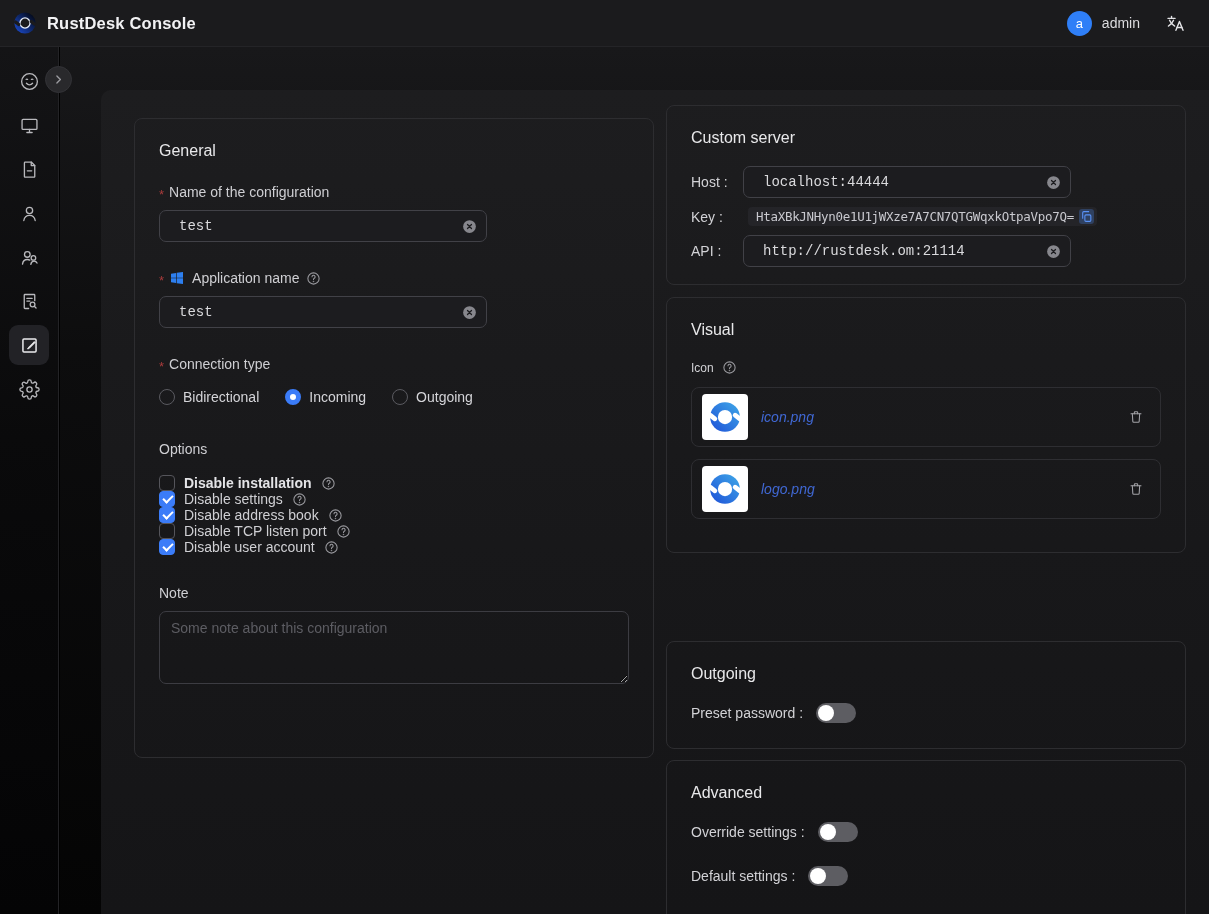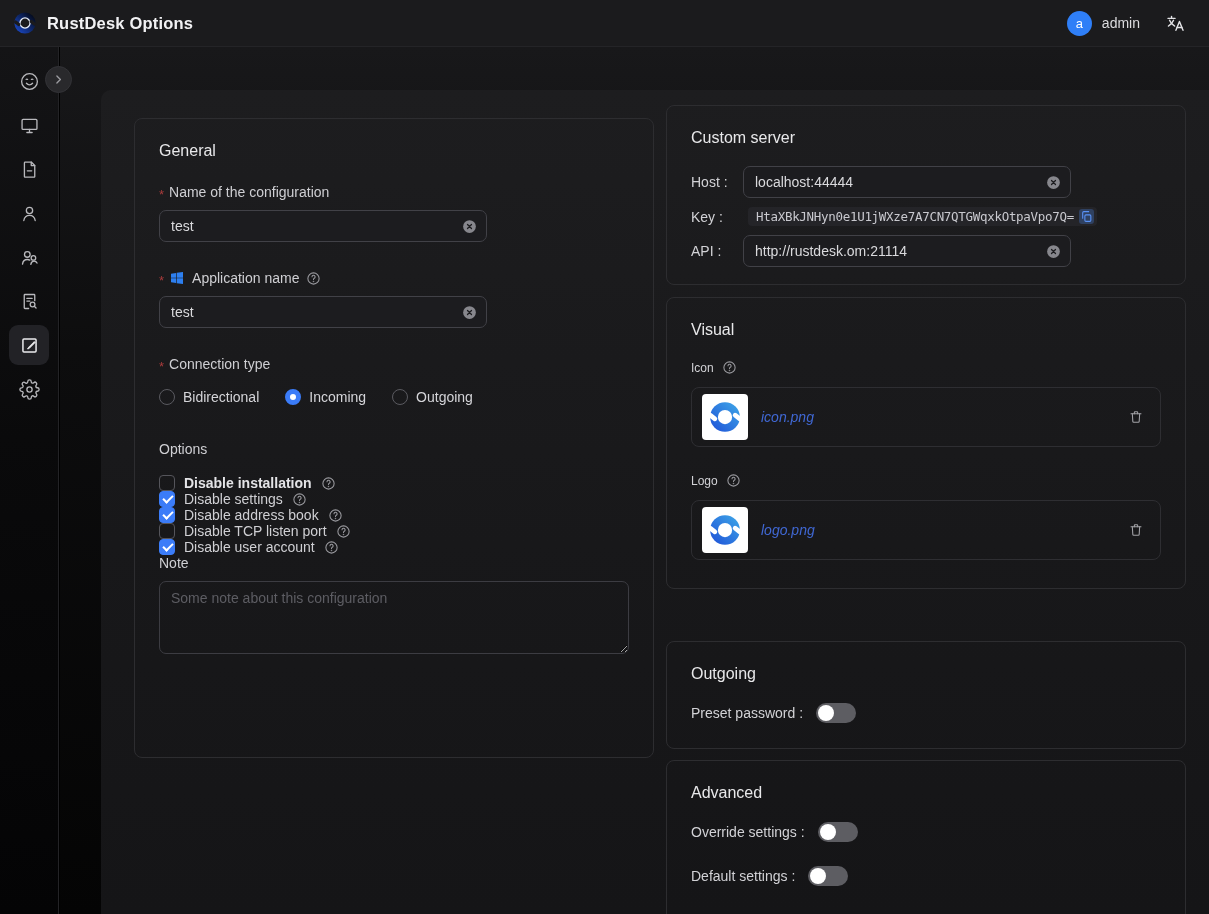--- a/index.html
+++ b/index.html
@@ -60,38 +60,38 @@
   }
   .card {
     position: absolute; width: 520px;
     border: 1px solid #2d2d30; border-radius: 8px;
     padding: 23px 24px;
   }
   .card-title { font-size: 16px; font-weight: 500; color: #e8e8ea; }
 
   #card-general  { left: 33px;  top: 28px;  height: 640px; }
   #card-server   { left: 565px; top: 15px;  height: 180px; }
-  #card-visual   { left: 565px; top: 207px; height: 292px; }
+  #card-visual   { left: 565px; top: 207px; height: 256px; }
   #card-security { left: 565px; top: 551px; height: 108px; }
   #card-advanced { left: 565px; top: 670px; height: 260px; }
 
   
   .field-label {
     display: flex; align-items: center; gap: 7px;
     font-size: 14px; color: #cfcfd3;
   }
   .req { color: #a83b3b; font-size: 13px; margin-right: -2px; transform: translateY(2px); }
   .input-box {
     position: relative; width: 328px; height: 32px; margin-top: 10px;
     border: 1px solid #414147; border-radius: 7px; background: #1c1c1f;
     display: flex; align-items: center; padding: 0 30px 0 11px;
   }
   .input-box input {
     flex: 1; min-width: 0; background: transparent; border: none; outline: none;
-    color: #dadadd; font-size: 14px; font-family: Liberation Sans, sans-serif;
+    color: #dadadd; font-size: 14px; font-family: Liberation Mono, monospace; margin-left: 8px;
   }
   .clear-btn { position: absolute; right: 8px; top: 7px; width: 17px; height: 17px; cursor: pointer; display:flex; }
 
   .radio-row { display: flex; align-items: center; gap: 26px; margin-top: 17px; }
   .radio-opt { display: flex; align-items: center; gap: 8px; cursor: pointer; font-size: 14px; color: #d4d4d8; }
   .radio { width: 16px; height: 16px; border-radius: 50%; border: 1px solid #5a5a60; background: transparent; }
   .radio.on { border: 5px solid #3b7cf8; background: #fff; }
 
   .chk-list { margin-top: 18px; display: flex; flex-direction: column; }
   .chk-row { display: flex; align-items: center; gap: 9px; font-size: 14px; color: #cfcfd3; cursor: pointer; height: 16px; }
@@ -142,21 +142,21 @@
   
   .tog-row { display: flex; align-items: center; margin-top: 20px; }
   .tog-row + .tog-row { margin-top: 24px; }
   .tog-label { font-size: 14px; color: #d2d2d6; margin-right: 13px; }
   .toggle { width: 40px; height: 20px; border-radius: 10px; background: #5d5d62; position: relative; cursor: pointer; flex: none; }
   .toggle .knob { position: absolute; left: 2px; top: 2px; width: 16px; height: 16px; border-radius: 50%; background: #fff; }
 
   .mt24 { margin-top: 24px; }
   .mt28 { margin-top: 28px; }
   .mt36 { margin-top: 36px; }
-  .mt30 { }
+  .mt30 { margin-top: 30px; }
   svg { display: block; }
 </style>
 </head>
 <body>
 
 <header class="topbar">
   <div class="brand">
     <span>
       <svg width="26" height="26" viewBox="0 0 32 32">
         <defs>
@@ -166,21 +166,21 @@
             <stop offset="1" stop-color="#3fa9e8"></stop>
           </linearGradient>
         </defs>
         <circle cx="16" cy="16" r="13" fill="url(#lg1)"></circle>
         <circle cx="16" cy="16" r="6" fill="#1b1b1d"></circle>
         <circle cx="16" cy="16" r="6.2" fill="none" stroke="#e8eef8" stroke-width="1.6"></circle>
         <rect x="2" y="14" width="9" height="4" rx="2" fill="#1b1b1d" transform="rotate(38 6 16)"></rect>
         <rect x="21" y="14" width="9" height="4" rx="2" fill="#1b1b1d" transform="rotate(38 26 16)"></rect>
       </svg>
     </span>
-    <span class="brand-title">RustDesk Options</span>
+    <span class="brand-title">RustDesk Console</span>
   </div>
   <div class="topbar-right">
     <div class="user-chip">
       <span class="avatar">a</span>
       <span class="username">admin</span>
     </div>
     <span class="lang-btn">
       <svg width="19" height="19" viewBox="0 0 24 24" fill="none" stroke="currentColor" stroke-width="1.8" stroke-linecap="round" stroke-linejoin="round">
         <path d="M2.5 5.5h9M7 3v2.5"></path>
         <path d="M4.5 8c1.2 3.2 3.4 5.6 6.5 7.2"></path>
@@ -479,30 +479,20 @@
         <span class="file-name">icon.png</span>
         <span class="trash-btn">
           <svg width="16" height="16" viewBox="0 0 24 24" fill="none" stroke="currentColor" stroke-width="1.6" stroke-linecap="round" stroke-linejoin="round">
               <path d="M4.5 7h15"></path>
               <path d="M9.5 7V5.2a1 1 0 0 1 1-1h3a1 1 0 0 1 1 1V7"></path>
               <path d="M6.5 7l.7 11.6a1.4 1.4 0 0 0 1.4 1.3h6.8a1.4 1.4 0 0 0 1.4-1.3L17.5 7"></path>
             </svg>
         </span>
       </div>
 
-      <div class="vis-label" style="margin-top:26px">
-        <span>Logo</span>
-        <span class="q-icon">
-            <svg width="15" height="15" viewBox="0 0 24 24" fill="none" stroke="currentColor" stroke-width="1.7" stroke-linecap="round">
-              <circle cx="12" cy="12" r="9"></circle>
-              <path d="M9.6 9.3a2.5 2.5 0 1 1 3.3 2.5c-.7.3-.9.8-.9 1.7"></path>
-              <circle cx="12" cy="16.8" r="0.4" fill="currentColor"></circle>
-            </svg>
-          </span>
-      </div>
       <div class="file-box">
         <span class="thumb">
           <svg width="38" height="38" viewBox="0 0 32 32">
             <circle cx="16" cy="16" r="12.5" fill="url(#lg2)"></circle>
             <circle cx="16" cy="16" r="6" fill="#ffffff"></circle>
             <rect x="1" y="14" width="9" height="4" rx="2" fill="#ffffff" transform="rotate(38 5.5 16)"></rect>
             <rect x="22" y="14" width="9" height="4" rx="2" fill="#ffffff" transform="rotate(38 26.5 16)"></rect>
           </svg>
         </span>
         <span class="file-name">logo.png</span>

